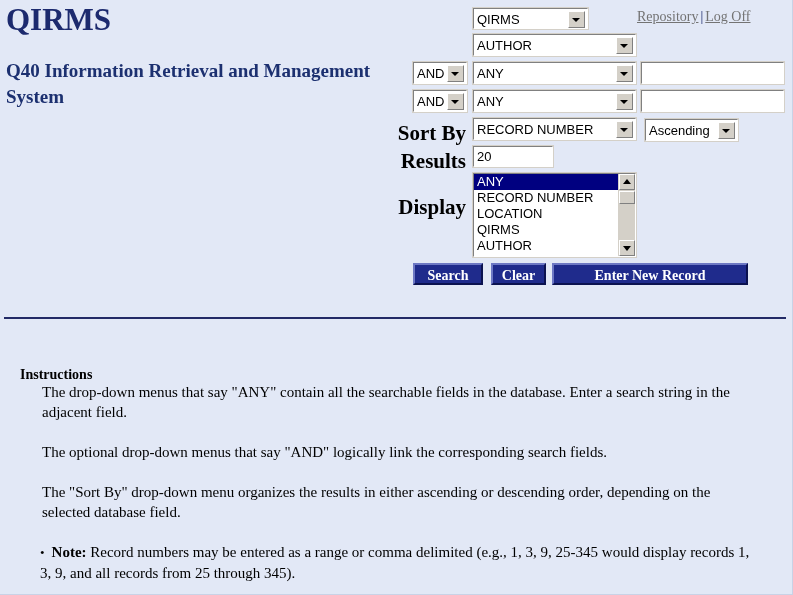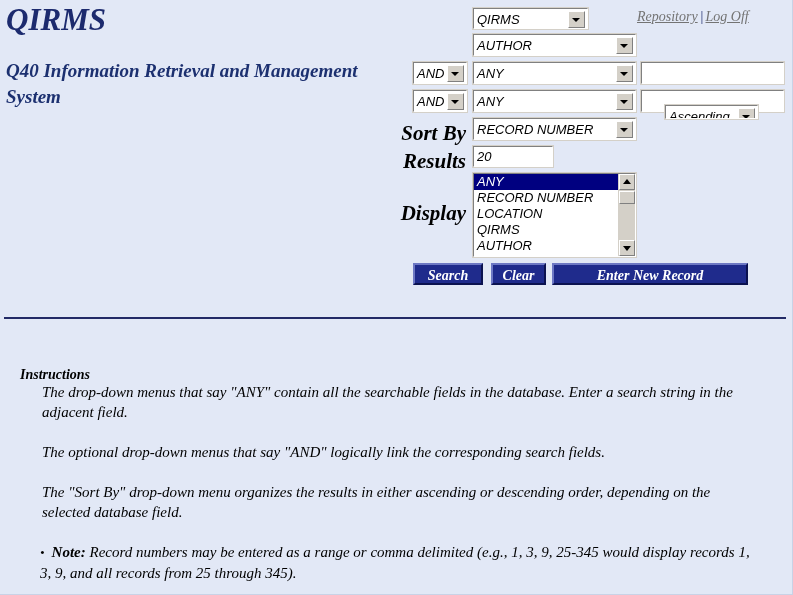--- a/index.html
+++ b/index.html
@@ -18,21 +18,20 @@
   }
   .page {
     position: absolute;
     left: 0; top: 0;
     width: 793px;
     height: 595px;
     background: #e2e8f6;
     border-right: 1px solid #c9d2e6;
     border-bottom: 1px solid #c9d2e6;
     box-sizing: border-box;
-    font-style: italic;
   }
 
   
   .header {
     position: absolute;
     left: 0; top: 0;
     width: 793px;
     height: 318px;
   }
   .brand {
@@ -321,31 +320,31 @@
     </div>
     <div class="ctl textin" style="left:641px; top:90px; width:143px; height:22px;">
       <span></span>
     </div>
 
     <div class="flabel" style="left:360px; top:121px; width:106px;">Sort By</div>
     <div class="ctl select" style="left:473px; top:118px; width:163px; height:22px;">
       <span>RECORD NUMBER</span>
       <span class="arrowbox"></span>
     </div>
-    <div class="ctl select" style="left:645px; top:105px; width:93px; height:14px;margin-left:20px;">
+    <div class="ctl select" style="left:645px; top:119px; width:93px; height:22px;">
       <span>Ascending</span>
       <span class="arrowbox"></span>
     </div>
 
     <div class="flabel" style="left:360px; top:149px; width:106px;">Results</div>
     <div class="ctl textin" style="left:473px; top:146px; width:80px; height:21px;">
       <span>20</span>
     </div>
 
-    <div class="flabel" style="left:360px; top:201px; width:106px;">Display</div>
+    <div class="flabel" style="left:360px; top:195px; width:106px;">Display</div>
     <div class="listbox" style="left:473px; top:173px; width:163px; height:84px;">
       <div class="opts">
         <div class="opt sel">ANY</div>
         <div class="opt">RECORD NUMBER</div>
         <div class="opt">LOCATION</div>
         <div class="opt">QIRMS</div>
         <div class="opt">AUTHOR</div>
       </div>
       <div class="sbar">
         <div class="sbtn up"></div>

